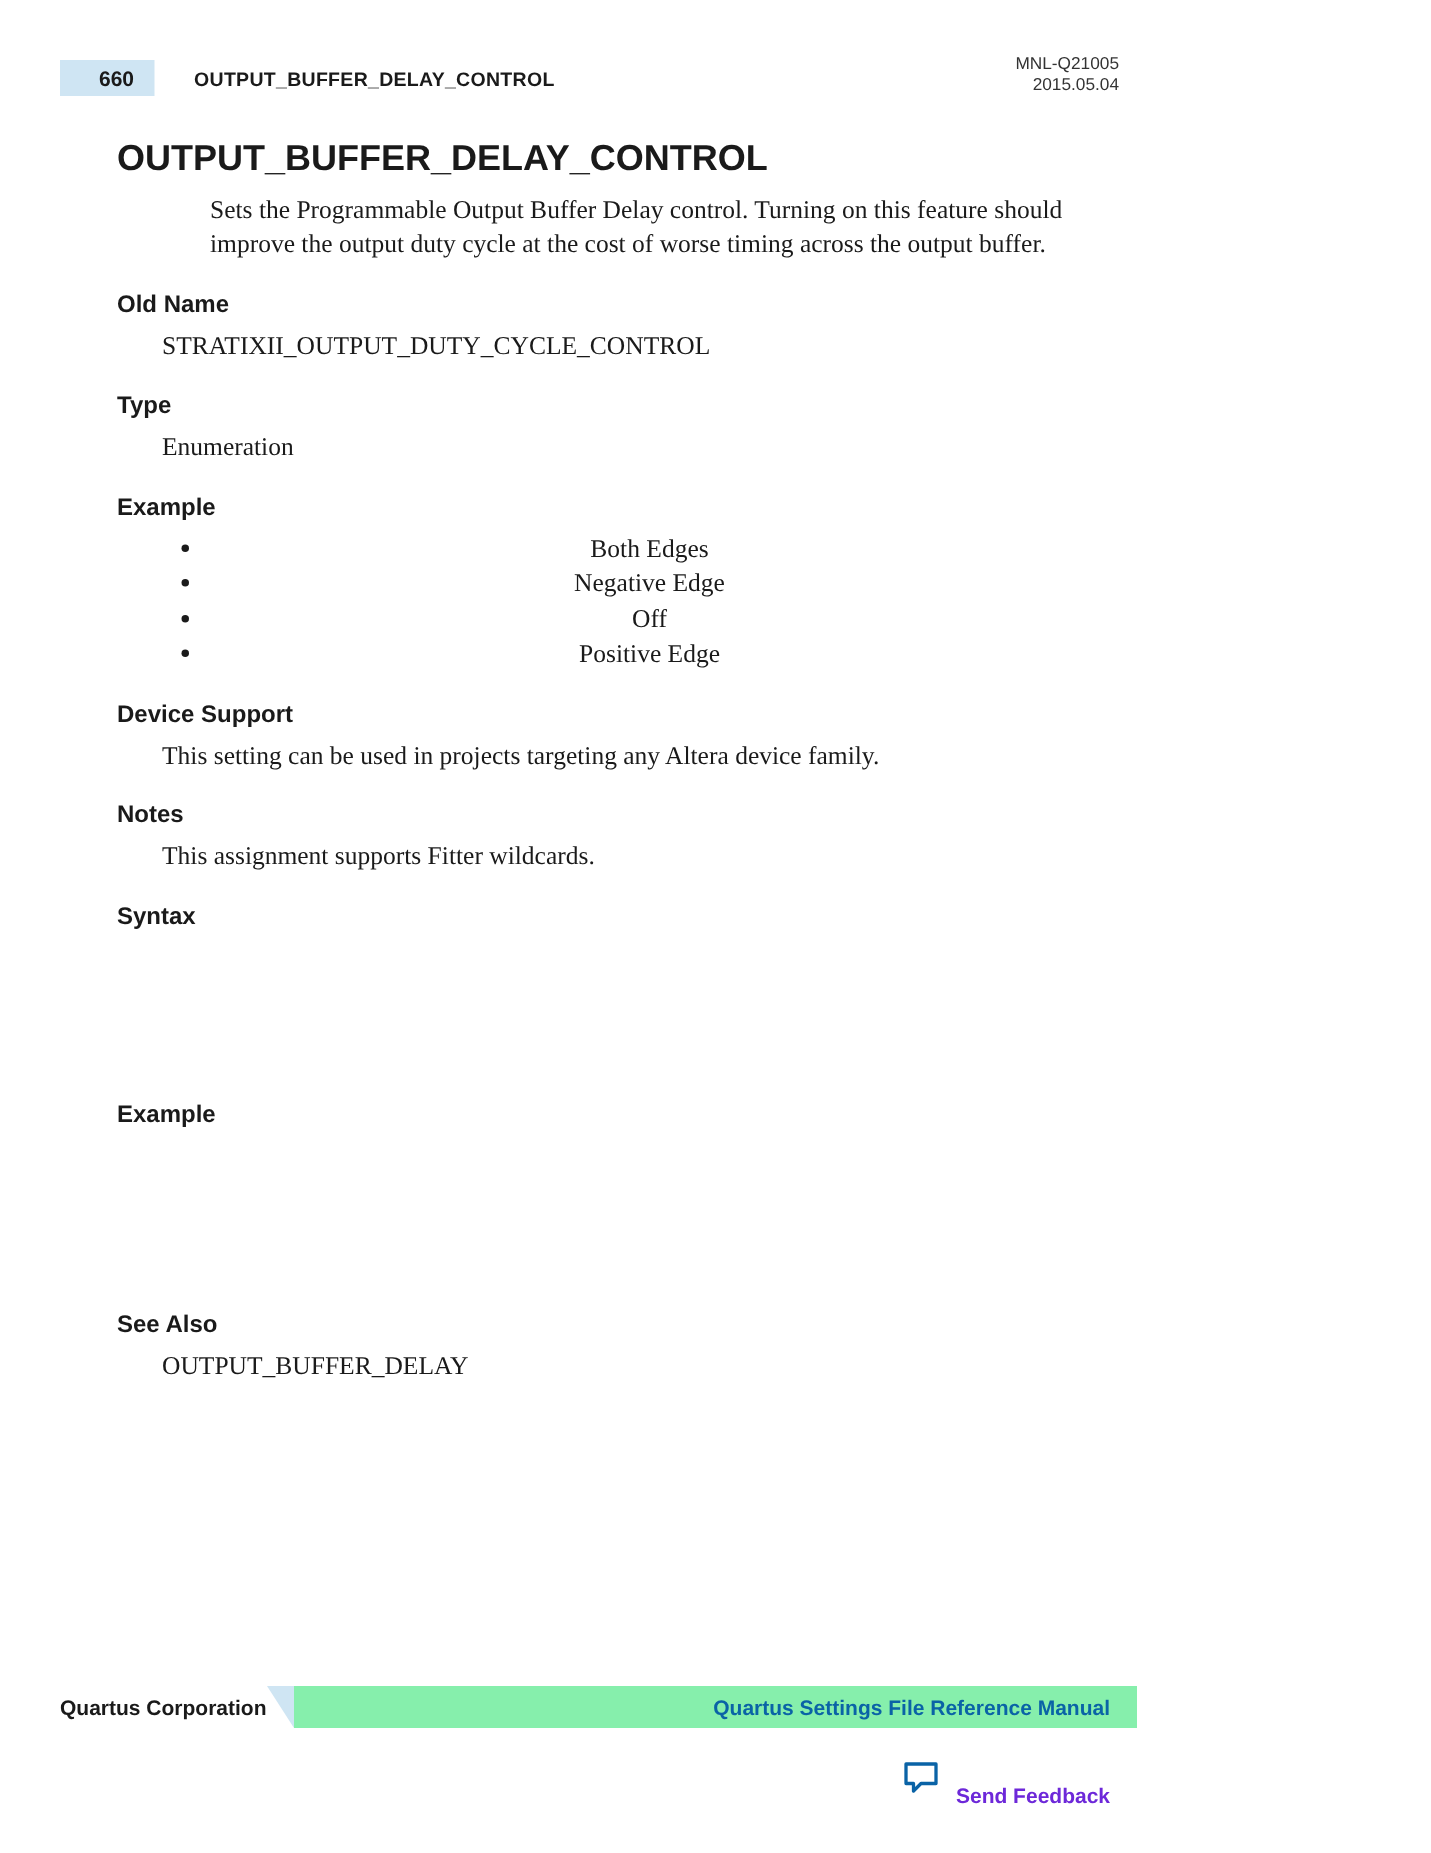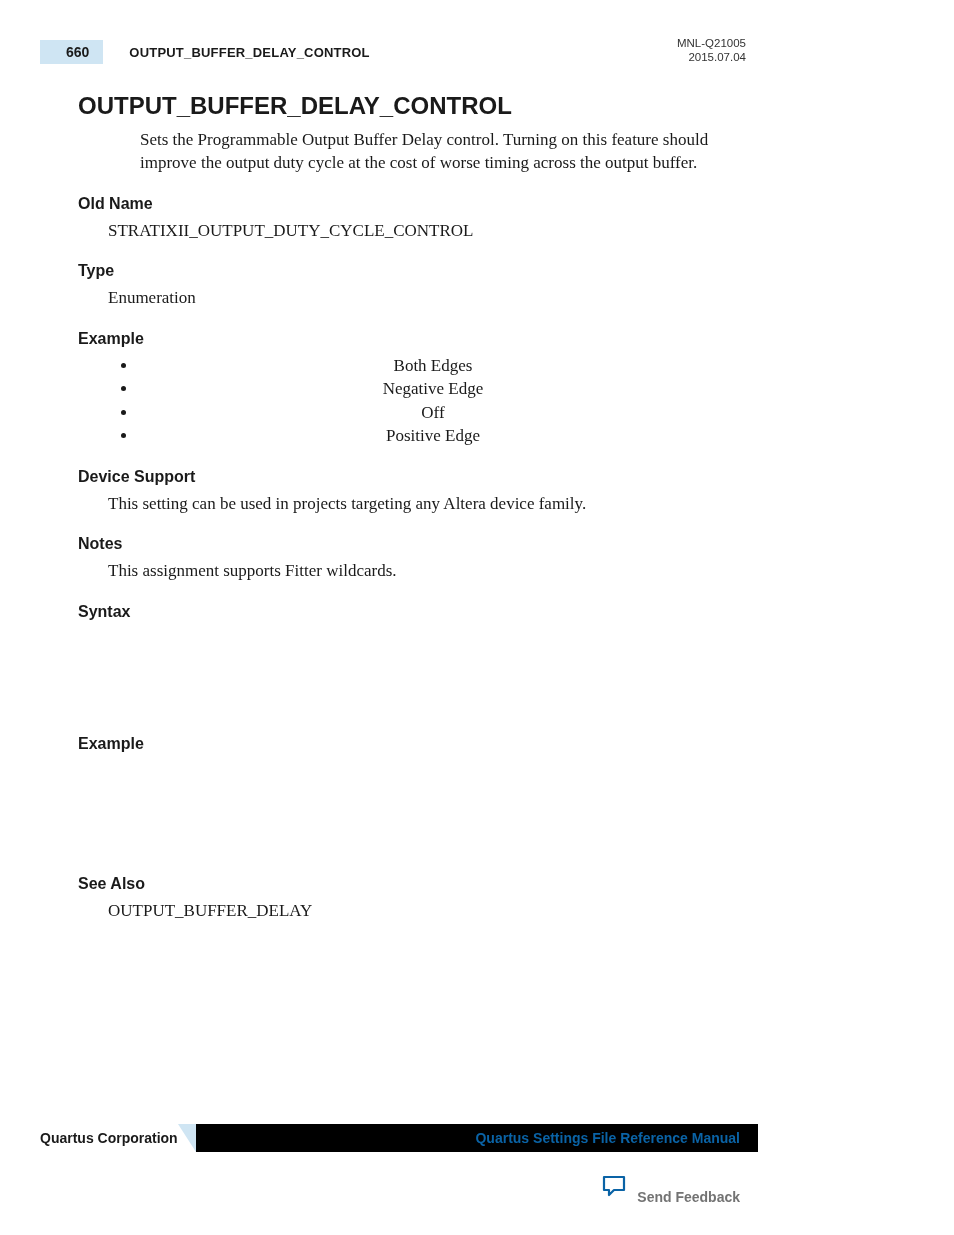--- a/index.html
+++ b/index.html
@@ -23,39 +23,39 @@
   ul.values { padding-left: 60px; font-size: 17px; line-height: 1.38; text-align: center; }
   ul.values li { margin: 0; }
 
   .spacer-lg { height: 88px; }
   .spacer-xl { height: 96px; }
 
   
   .footer { position: absolute; left: 40px; right: 40px; bottom: 30px; }
   .foot-bar { display: flex; align-items: stretch; height: 28px; }
   .foot-left { font-family: Arial, Helvetica, sans-serif; font-weight: 700; font-size: 14px; display: flex; align-items: center; padding-right: 18px; }
-  .foot-ribbon { flex: 1; background: #000000; display: flex; align-items: center; justify-content: flex-end; padding-right: 18px; font-family: Arial, Helvetica, sans-serif; font-weight: 700; font-size: 14px; color: #0a63a6; position: relative; }
+  .foot-ribbon { flex: 1; background: #86efac; display: flex; align-items: center; justify-content: flex-end; padding-right: 18px; font-family: Arial, Helvetica, sans-serif; font-weight: 700; font-size: 14px; color: #0a63a6; position: relative; }
   .foot-ribbon::before { content: ""; position: absolute; left: -18px; top: 0; width: 0; height: 0; border-top: 28px solid #cfe5f3; border-left: 18px solid transparent; }
   .feedback-row { margin-top: 18px; display: flex; justify-content: flex-end; align-items: center; gap: 10px; padding-right: 18px; }
-  .feedback-link { font-family: Arial, Helvetica, sans-serif; font-weight: 700; font-size: 14px; color: #737373; margin-top: 19px; }
+  .feedback-link { font-family: Arial, Helvetica, sans-serif; font-weight: 700; font-size: 14px; color: #6d28d9; margin-top: 19px; }
   .feedback-icon svg { width: 26px; height: 24px; }
 </style>
 </head>
 <body>
 
 <div class="page">
 
   <div class="hdr">
     <div class="hdr-left">
       <span class="pg-chip">660</span>
       <span class="hdr-title">OUTPUT_BUFFER_DELAY_CONTROL</span>
     </div>
     <div class="hdr-right">
       <div>MNL-Q21005</div>
-      <div>2015.07.04</div>
+      <div>2015.05.04</div>
     </div>
   </div>
 
   <div class="main">
     <h1 class="section-title">OUTPUT_BUFFER_DELAY_CONTROL</h1>
     <p class="intro">Sets the Programmable Output Buffer Delay control. Turning on this feature should improve the output duty cycle at the cost of worse timing across the output buffer.</p>
 
     <div class="subhead">Old Name</div>
     <p class="bodytext">STRATIXII_OUTPUT_DUTY_CYCLE_CONTROL</p>
 

